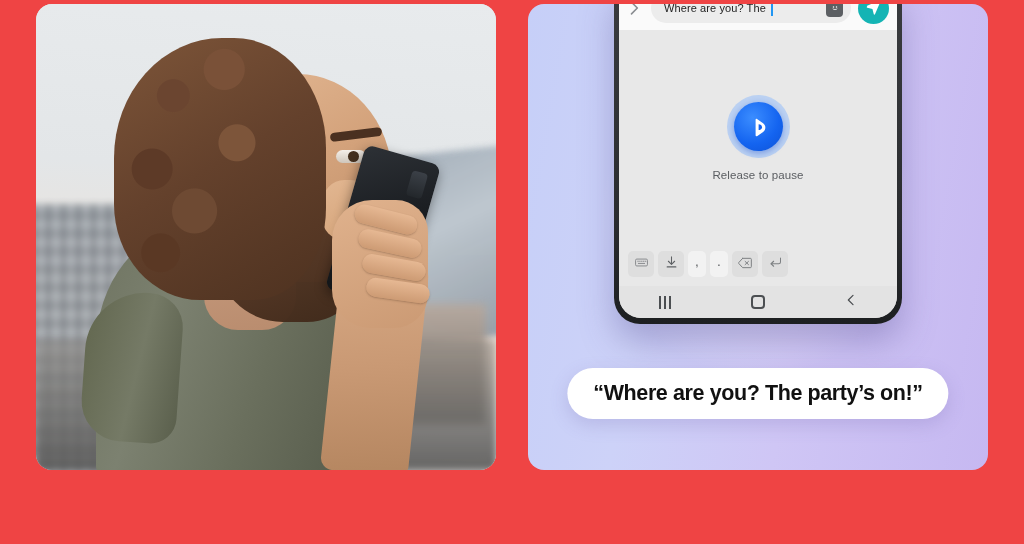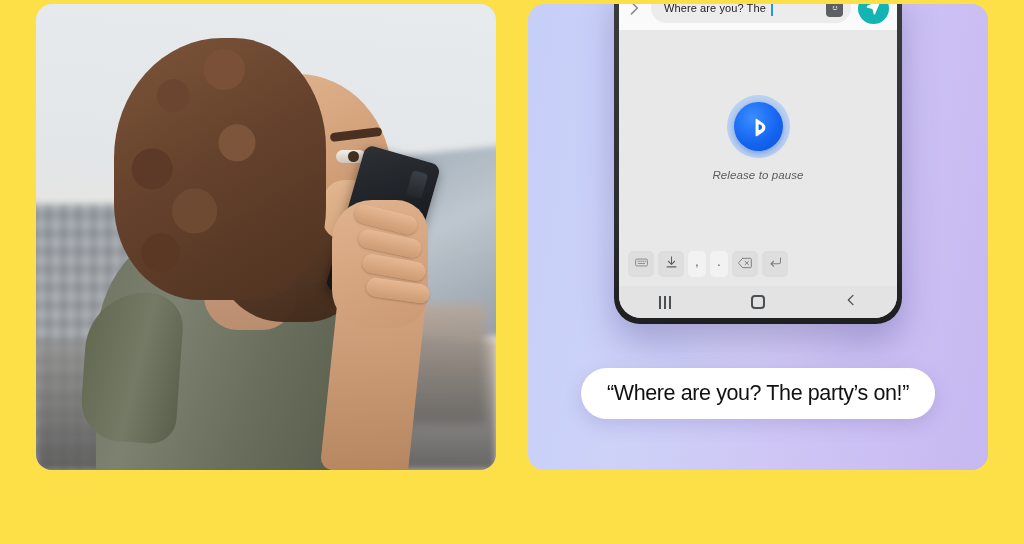--- a/index.html
+++ b/index.html
@@ -2,21 +2,21 @@
 <html><head>
 <meta charset="utf-8">
 <style>
   * { box-sizing: border-box; margin: 0; padding: 0; }
   html, body {
     width: 1024px; height: 544px;
     background: #ffffff;
     font-family: "Liberation Sans", sans-serif;
     overflow: hidden;
   }
-  .stage { position: relative; width: 1024px; height: 544px; background:#fde047; }
+  .stage { position: relative; width: 1024px; height: 544px; background:#ef4444; }
 
   
   .photo-panel {
     position: absolute; left: 36px; top: 4px;
     width: 460px; height: 466px;
     border-radius: 16px; overflow: hidden;
     background: #cfd3d6;
   }
   .sky {
     position:absolute; inset:0;
@@ -214,21 +214,21 @@
     width:63px; height:63px; border-radius:50%;
     background: rgba(150,190,250,.55);
     display:flex; align-items:center; justify-content:center;
   }
   .bixby-core {
     width:49px; height:49px; border-radius:50%;
     background: radial-gradient(circle at 38% 32%, #3b8dff 0%, #1464f0 58%, #0d52d6 100%);
     display:flex; align-items:center; justify-content:center;
     box-shadow: 0 2px 6px rgba(20,70,200,.4);
   }
-  .release-text { font-size:11.5px; color:#5a5d61; letter-spacing:.1px;font-style:italic; }
+  .release-text { font-size:11.5px; color:#5a5d61; letter-spacing:.1px; }
 
   
   .kb-row {
     flex:0 0 auto; height:40px; background:#e8e8e8;
     display:flex; align-items:center; gap:4px; padding:0 9px 5px 9px;
   }
   .key {
     height:26px; background:#dedede; border-radius:5px;
     display:flex; align-items:center; justify-content:center;
     color:#7a7d80; font-size:10px; flex:0 0 auto;
@@ -250,21 +250,21 @@
   .home-ico { width:14px; height:14px; border:2px solid #4c4f52; border-radius:4px; }
 
   
   .caption {
     position:absolute; left:50%; transform:translateX(-50%);
     top:364px; background:#fff; border-radius:30px;
     padding:13px 26px; white-space:nowrap;
     box-shadow: 0 6px 18px rgba(110,95,170,.22);
   }
   .caption-text {
-    font-size:21.5px; font-weight:400; color:#111; letter-spacing:-.4px;
+    font-size:21.5px; font-weight:700; color:#111; letter-spacing:-.4px;
   }
 </style>
 </head>
 <body>
 
 <div class="stage">
 
   <div class="photo-panel">
     <div class="sky"></div>
     <div class="bld-left"></div>

